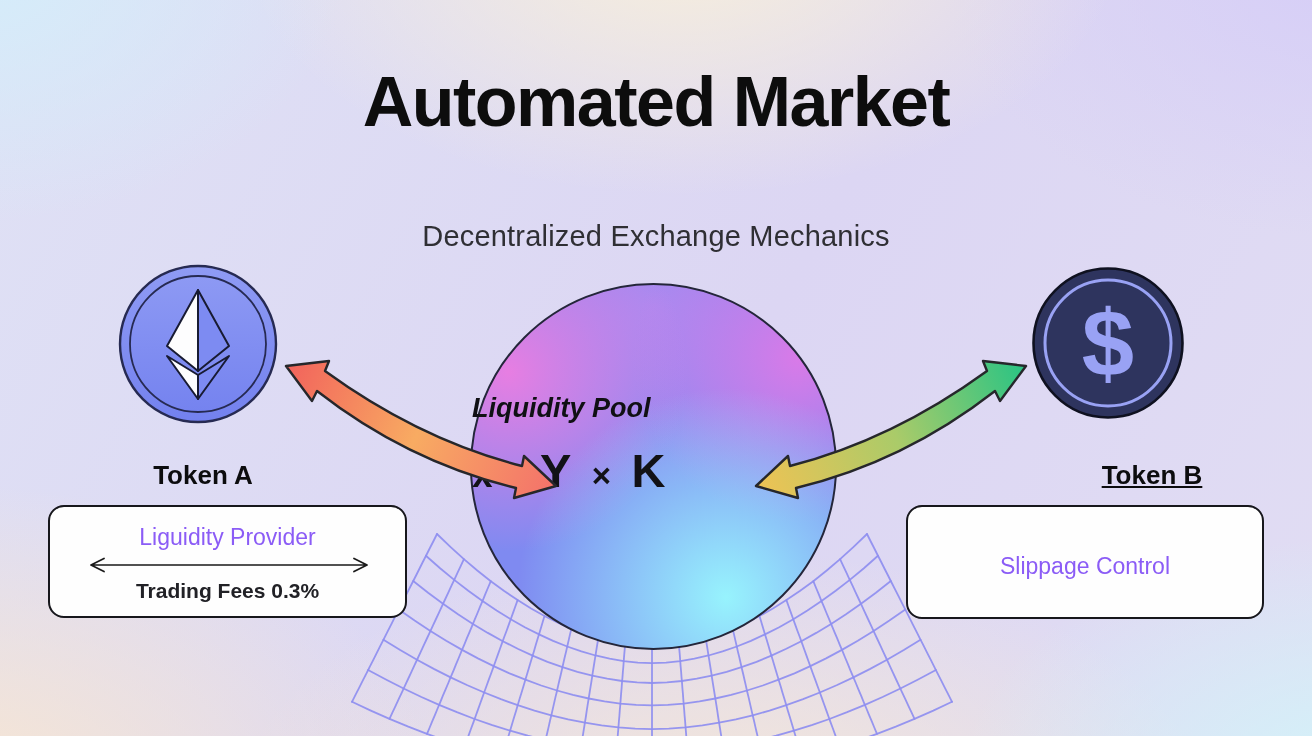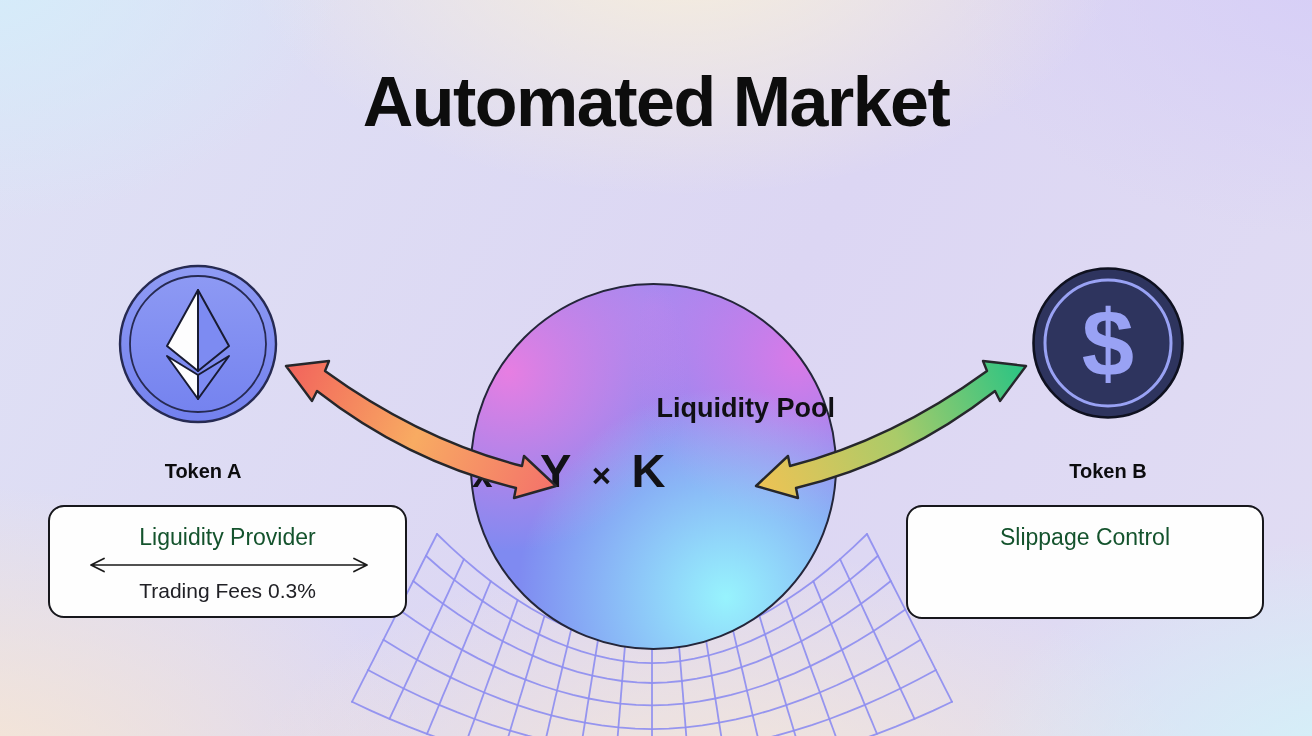--- a/index.html
+++ b/index.html
@@ -35,45 +35,45 @@
   .ball{
     left:470px;top:283px;width:367px;height:367px;border-radius:50%;
     border:2px solid #24263a;box-sizing:border-box;
     background:
       radial-gradient(circle at 70% 86%, var(--ball-cyan,#97f3fd) 0%, rgba(151,243,253,0) 52%),
       radial-gradient(circle at 10% 24%, var(--ball-pink,#e77ee2) 0%, rgba(231,126,226,0) 42%),
       radial-gradient(circle at 90% 20%, #d97ae8 0%, rgba(217,122,232,0) 38%),
       radial-gradient(circle at 50% 6%, #a98af0 0%, rgba(169,138,240,0) 48%),
       var(--ball-base,#7f8af1);
   }
-  .pool-label{left:0;right:0;top:108px;text-align:right;font-size:27px;font-weight:700;color:#101014;}
+  .pool-label{left:0;right:0;top:108px;text-align:left;font-size:27px;font-weight:700;color:#101014;font-style:italic;}
   .formula{left:0;right:0;top:158px;color:#121216;white-space:nowrap;}
   .formula .fx{font-size:37px;font-weight:600;}
   .formula .feq{font-size:35px;font-weight:500;margin:0 9px;}
   .formula .fbig{font-size:47px;font-weight:800;}
   .formula .ft{font-size:33px;font-weight:600;margin:0 16px;}
 
   
   .coin{display:block;}
   .coin-a{left:118px;top:264px;}
   .coin-b{left:1031px;top:266px;}
-  .token-label{width:240px;text-align:center;font-size:20px;font-weight:700;color:#0c0c0e;}
+  .token-label{width:240px;text-align:center;font-size:26px;font-weight:700;color:#0c0c0e;}
   .label-a{left:83px;top:460px;}
-  .label-b{left:988px;top:460px;}
+  .label-b{left:1032px;top:460px;text-decoration:underline;}
 
   
   .info-box{
     background:#fefefe;border:2px solid var(--box-border,#17171c);border-radius:16px;
     box-sizing:border-box;color:#1d1d20;
   }
   .box-left{left:48px;top:505px;width:359px;height:113px;}
   .box-right{left:906px;top:505px;width:358px;height:114px;}
-  .box-line1{left:0;right:0;top:17px;text-align:center;font-size:23px;font-weight:400;color:#14532d;}
-  .box-line2{left:0;right:0;top:72px;text-align:center;font-size:21px;font-weight:400;color:#212126;}
-  .box-right .box-line1{top:17px;}
+  .box-line1{left:0;right:0;top:17px;text-align:center;font-size:23px;font-weight:400;color:#8b5cf6;}
+  .box-line2{left:0;right:0;top:72px;text-align:center;font-size:21px;font-weight:700;color:#212126;}
+  .box-right .box-line1{top:46px;}
   .dbl-arrow{left:36px;top:48px;}
   .dbl-arrow path{stroke:#1a1a1a;stroke-width:1.7;fill:none;stroke-linecap:round;stroke-linejoin:round;}
 
   
   #arrows{left:0;top:0;pointer-events:none;}
   .arrowL{fill:url(#gradL);}
   .arrowR{fill:url(#gradR);}
   #arrows path, #arrows use{stroke:#26272b;stroke-width:2.4;stroke-linejoin:round;}
   .s-al0{stop-color:var(--arrow-left-outer,#f2655c);}
   .s-al1{stop-color:var(--arrow-left-mid,#f8ab62);}
@@ -110,20 +110,21 @@
       <path d="M413.2,581.0 L428.1,592.8 L443.0,603.8 L458.0,614.2 L472.9,623.9 L487.8,632.9 L502.8,641.2 L517.7,648.8 L532.6,655.6 L547.5,661.8 L562.5,667.1 L577.4,671.8 L592.3,675.6 L607.2,678.7 L622.1,681.0 L637.1,682.4 L652.0,683.0 L666.9,682.4 L681.9,681.0 L696.8,678.7 L711.7,675.6 L726.6,671.8 L741.5,667.1 L756.5,661.8 L771.4,655.6 L786.3,648.8 L801.3,641.2 L816.2,632.9 L831.1,623.9 L846.0,614.2 L861.0,603.8 L875.9,592.8 L890.8,581.0"></path>
       <path d="M398.8,609.5 L414.6,620.6 L430.4,631.0 L446.2,640.8 L462.1,649.9 L477.9,658.4 L493.7,666.1 L509.5,673.3 L525.4,679.7 L541.2,685.5 L557.0,690.5 L572.9,694.9 L588.7,698.5 L604.5,701.4 L620.3,703.6 L636.2,704.9 L652.0,705.4 L667.8,704.9 L683.7,703.6 L699.5,701.4 L715.3,698.5 L731.1,694.9 L747.0,690.5 L762.8,685.5 L778.6,679.7 L794.5,673.3 L810.3,666.1 L826.1,658.4 L841.9,649.9 L857.8,640.8 L873.6,631.0 L889.4,620.6 L905.3,609.5"></path>
       <path d="M383.4,639.7 L400.2,650.1 L417.0,659.8 L433.8,668.9 L450.6,677.4 L467.4,685.3 L484.2,692.5 L500.9,699.2 L517.7,705.2 L534.5,710.6 L551.3,715.3 L568.1,719.4 L584.9,722.7 L601.6,725.4 L618.4,727.4 L635.2,728.7 L652.0,729.2 L668.8,728.7 L685.6,727.4 L702.4,725.4 L719.1,722.7 L735.9,719.4 L752.7,715.3 L769.5,710.6 L786.3,705.2 L803.1,699.2 L819.8,692.5 L836.6,685.3 L853.4,677.4 L870.2,668.9 L887.0,659.8 L903.8,650.1 L920.5,639.7"></path>
       <path d="M368.1,670.0 L385.9,679.5 L403.6,688.5 L421.4,697.0 L439.1,704.9 L456.9,712.2 L474.6,719.0 L492.3,725.1 L510.1,730.7 L527.8,735.7 L545.6,740.1 L563.3,743.8 L581.0,747.0 L598.8,749.5 L616.5,751.3 L634.3,752.5 L652.0,752.9 L669.7,752.5 L687.5,751.3 L705.2,749.5 L723.0,747.0 L740.7,743.8 L758.4,740.1 L776.2,735.7 L793.9,730.7 L811.7,725.1 L829.4,719.0 L847.1,712.2 L864.9,704.9 L882.6,697.0 L900.4,688.5 L918.1,679.5 L935.9,670.0"></path>
       <path d="M352.0,701.8 L370.8,710.6 L389.5,718.9 L408.3,726.7 L427.0,733.9 L445.8,740.6 L464.5,746.8 L483.3,752.5 L502.0,757.6 L520.8,762.2 L539.5,766.2 L558.3,769.6 L577.0,772.5 L595.8,774.8 L614.5,776.5 L633.3,777.6 L652.0,778.0 L670.8,777.6 L689.5,776.5 L708.3,774.8 L727.0,772.5 L745.8,769.6 L764.5,766.2 L783.3,762.2 L802.0,757.6 L820.8,752.5 L839.5,746.8 L858.3,740.6 L877.0,733.9 L895.8,726.7 L914.5,718.9 L933.3,710.6 L952.0,701.8"></path>
     </svg>
 
   <div class="abs title">
     <div>Automated Market</div>
   </div>
+  <div class="abs subtitle">Decentralized Exchange Mechanics</div>
 
   <div class="abs ball">
     <div class="abs pool-label">Liquidity Pool</div>
     <div class="abs formula">
       <span class="fx">x</span>
       <span class="feq">=</span>
       <span class="fbig">Y</span>
       <span class="ft">×</span>
       <span class="fbig">K</span>
     </div>

